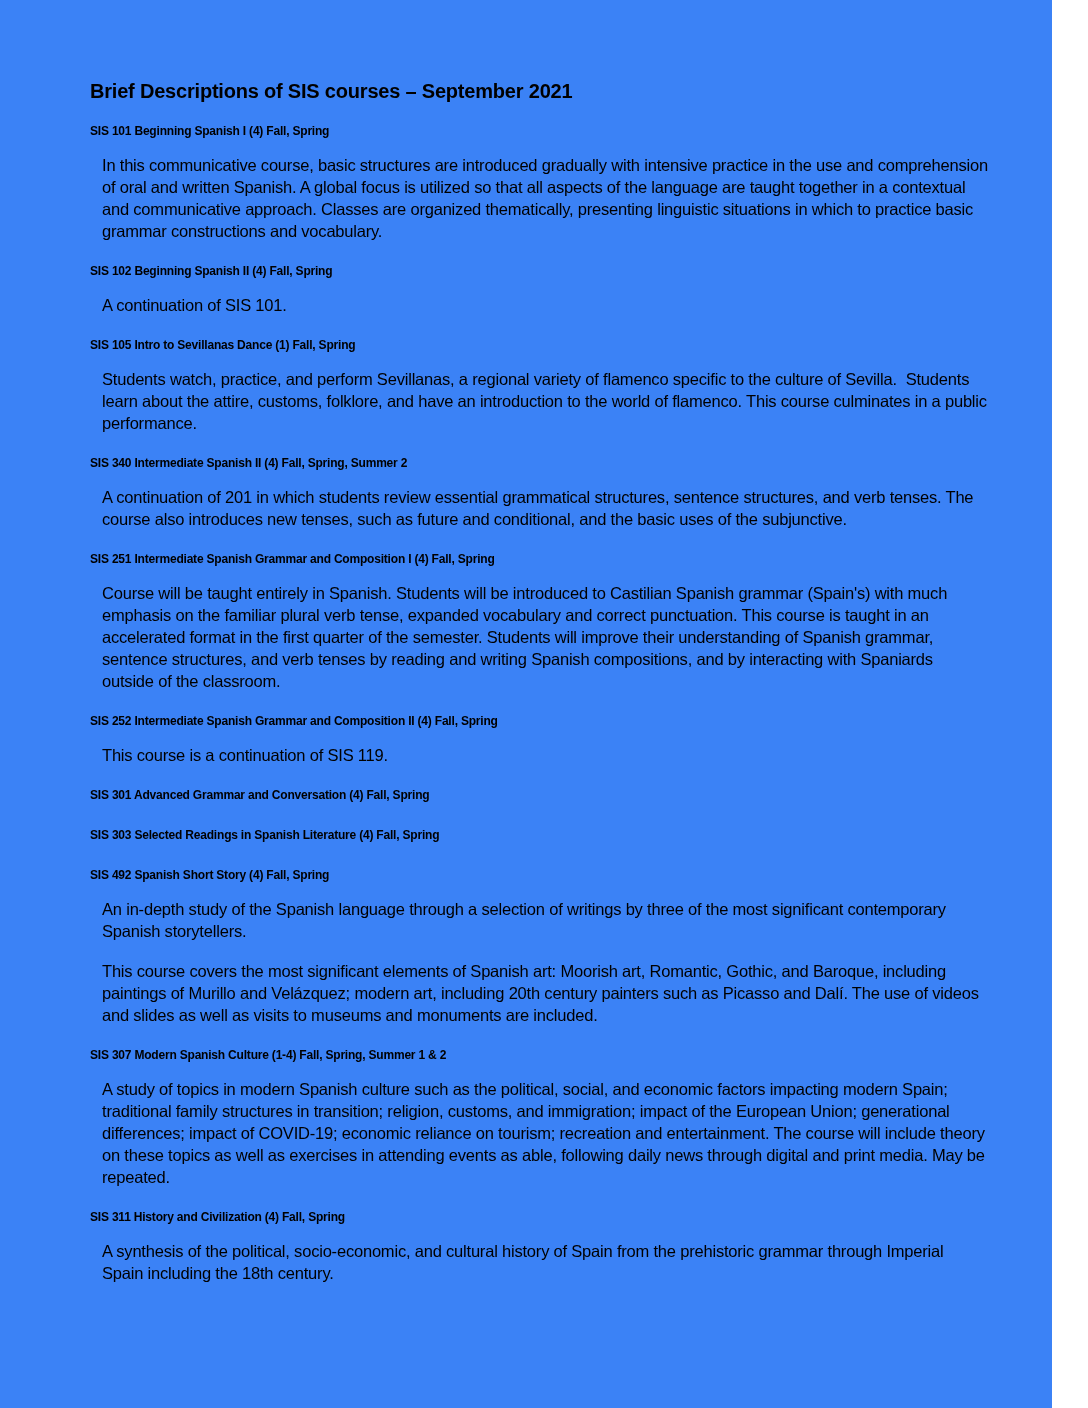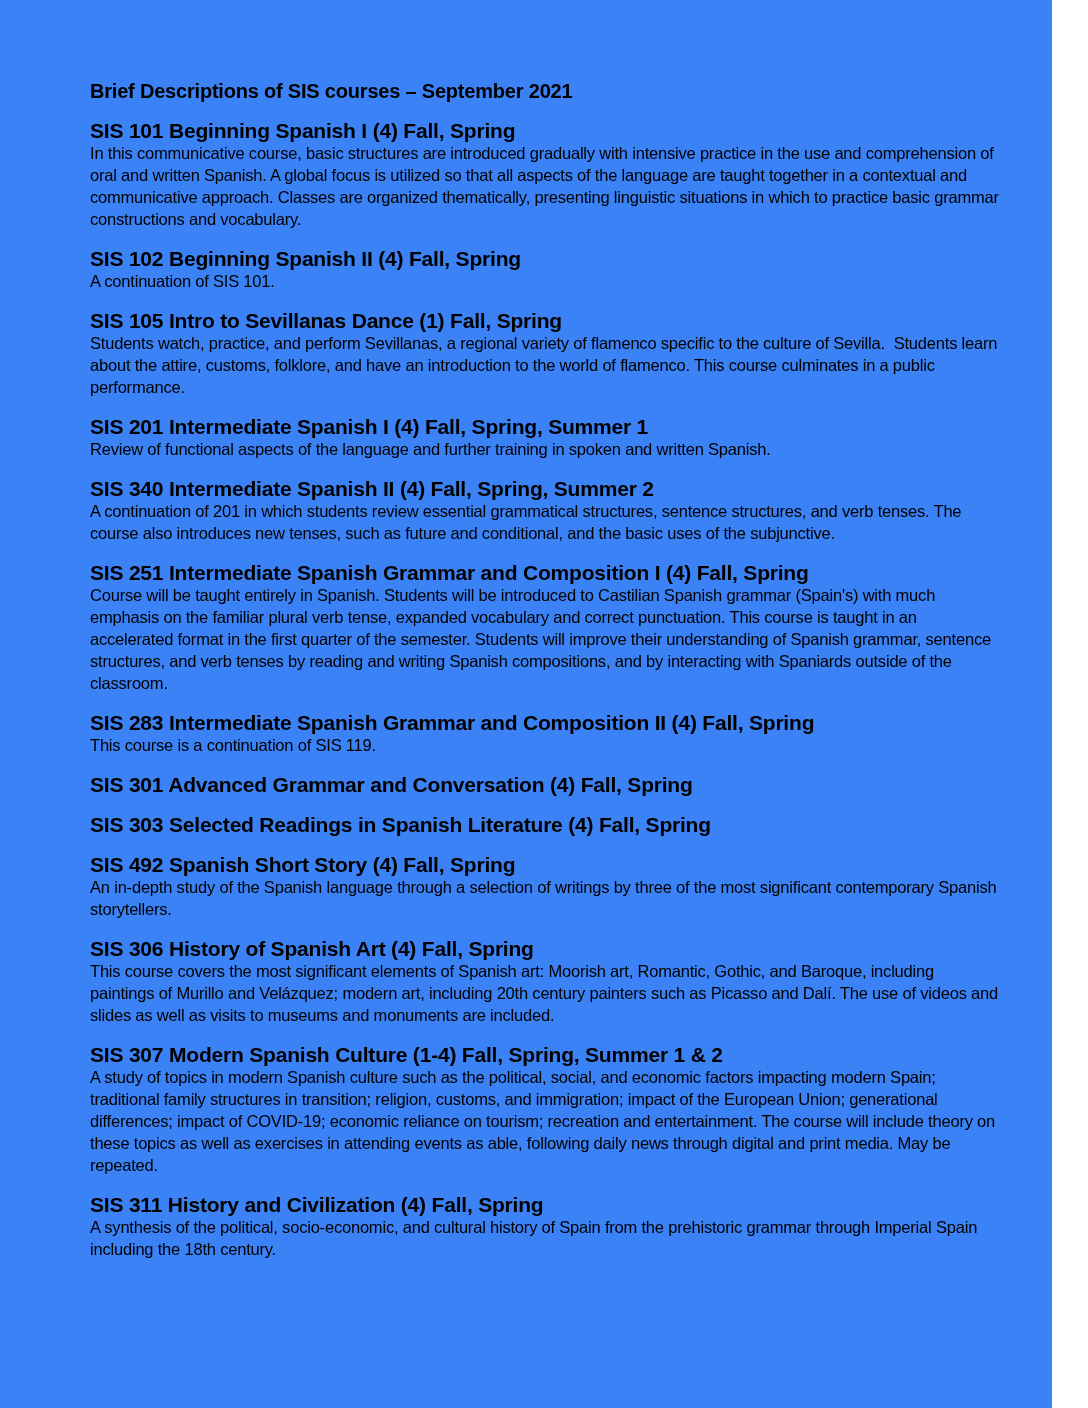--- a/index.html
+++ b/index.html
@@ -23,30 +23,30 @@
     font-size: 20px;
     font-weight: bold;
     line-height: 26px;
     margin: 0 0 16px 0;
   }
   .course {
     margin-bottom: 18px;
     width: 910px;
   }
   .course-heading {
-    font-size: 21px;
+    font-size: 12px;
     font-weight: bold;
     line-height: 22px;
     margin: 0;
   }
   .course-description {
     font-size: 16.5px;
     font-weight: normal;
     line-height: 22px;
-    margin: 0;
+    margin: 12px;
     white-space: pre-wrap;
   }
 </style>
 </head>
 <body>
 
 <div class="page">
 
   <h1 class="doc-title">Brief Descriptions of SIS courses – September 2021</h1>
 
@@ -58,55 +58,50 @@
   <section class="course">
     <p class="course-heading">SIS 102 Beginning Spanish II (4) Fall, Spring</p>
     <p class="course-description">A continuation of SIS 101.</p>
   </section>
 
   <section class="course">
     <p class="course-heading">SIS 105 Intro to Sevillanas Dance (1) Fall, Spring</p>
     <p class="course-description">Students watch, practice, and perform Sevillanas, a regional variety of flamenco specific to the culture of Sevilla.  Students learn about the attire, customs, folklore, and have an introduction to the world of flamenco. This course culminates in a public performance.</p>
   </section>
 
-  <section class="course">
-    <p class="course-heading">SIS 201 Intermediate Spanish I (4) Fall, Spring, Summer 1</p>
-    <p class="course-description">Review of functional aspects of the language and further training in spoken and written Spanish.</p>
-  </section>
 
   <section class="course">
     <p class="course-heading">SIS 340 Intermediate Spanish II (4) Fall, Spring, Summer 2</p>
     <p class="course-description">A continuation of 201 in which students review essential grammatical structures, sentence structures, and verb tenses. The course also introduces new tenses, such as future and conditional, and the basic uses of the subjunctive.</p>
   </section>
 
   <section class="course">
     <p class="course-heading">SIS 251 Intermediate Spanish Grammar and Composition I (4) Fall, Spring</p>
     <p class="course-description">Course will be taught entirely in Spanish. Students will be introduced to Castilian Spanish grammar (Spain's) with much emphasis on the familiar plural verb tense, expanded vocabulary and correct punctuation. This course is taught in an accelerated format in the first quarter of the semester. Students will improve their understanding of Spanish grammar, sentence structures, and verb tenses by reading and writing Spanish compositions, and by interacting with Spaniards outside of the classroom.</p>
   </section>
 
   <section class="course">
-    <p class="course-heading">SIS 283 Intermediate Spanish Grammar and Composition II (4) Fall, Spring</p>
+    <p class="course-heading">SIS 252 Intermediate Spanish Grammar and Composition II (4) Fall, Spring</p>
     <p class="course-description">This course is a continuation of SIS 119.</p>
   </section>
 
   <section class="course">
     <p class="course-heading">SIS 301 Advanced Grammar and Conversation (4) Fall, Spring</p>
   </section>
 
   <section class="course">
     <p class="course-heading">SIS 303 Selected Readings in Spanish Literature (4) Fall, Spring</p>
   </section>
 
   <section class="course">
     <p class="course-heading">SIS 492 Spanish Short Story (4) Fall, Spring</p>
     <p class="course-description">An in-depth study of the Spanish language through a selection of writings by three of the most significant contemporary Spanish storytellers.</p>
   </section>
 
   <section class="course">
-    <p class="course-heading">SIS 306 History of Spanish Art (4) Fall, Spring</p>
     <p class="course-description">This course covers the most significant elements of Spanish art: Moorish art, Romantic, Gothic, and Baroque, including paintings of Murillo and Velázquez; modern art, including 20th century painters such as Picasso and Dalí. The use of videos and slides as well as visits to museums and monuments are included.</p>
   </section>
 
   <section class="course">
     <p class="course-heading">SIS 307 Modern Spanish Culture (1-4) Fall, Spring, Summer 1 &amp; 2</p>
     <p class="course-description">A study of topics in modern Spanish culture such as the political, social, and economic factors impacting modern Spain; traditional family structures in transition; religion, customs, and immigration; impact of the European Union; generational differences; impact of COVID-19; economic reliance on tourism; recreation and entertainment. The course will include theory on these topics as well as exercises in attending events as able, following daily news through digital and print media. May be repeated.</p>
   </section>
 
   <section class="course">
     <p class="course-heading">SIS 311 History and Civilization (4) Fall, Spring</p>

